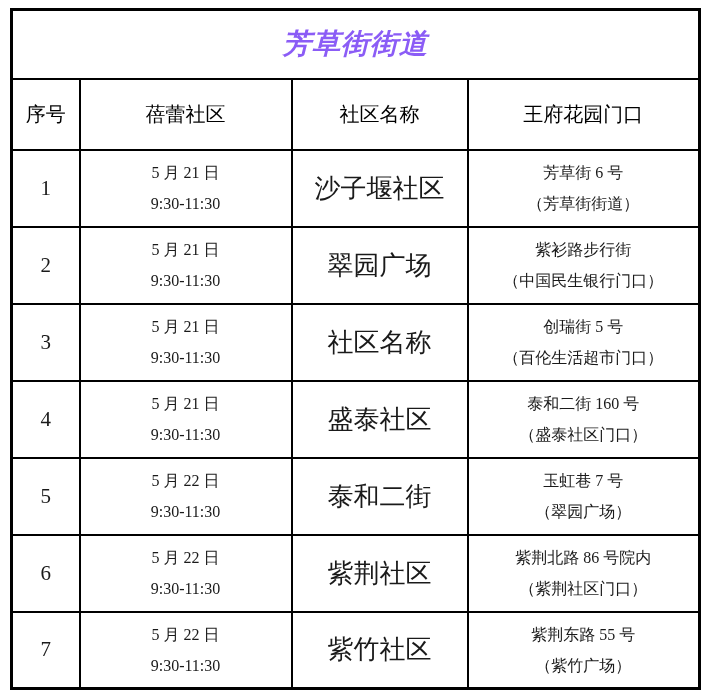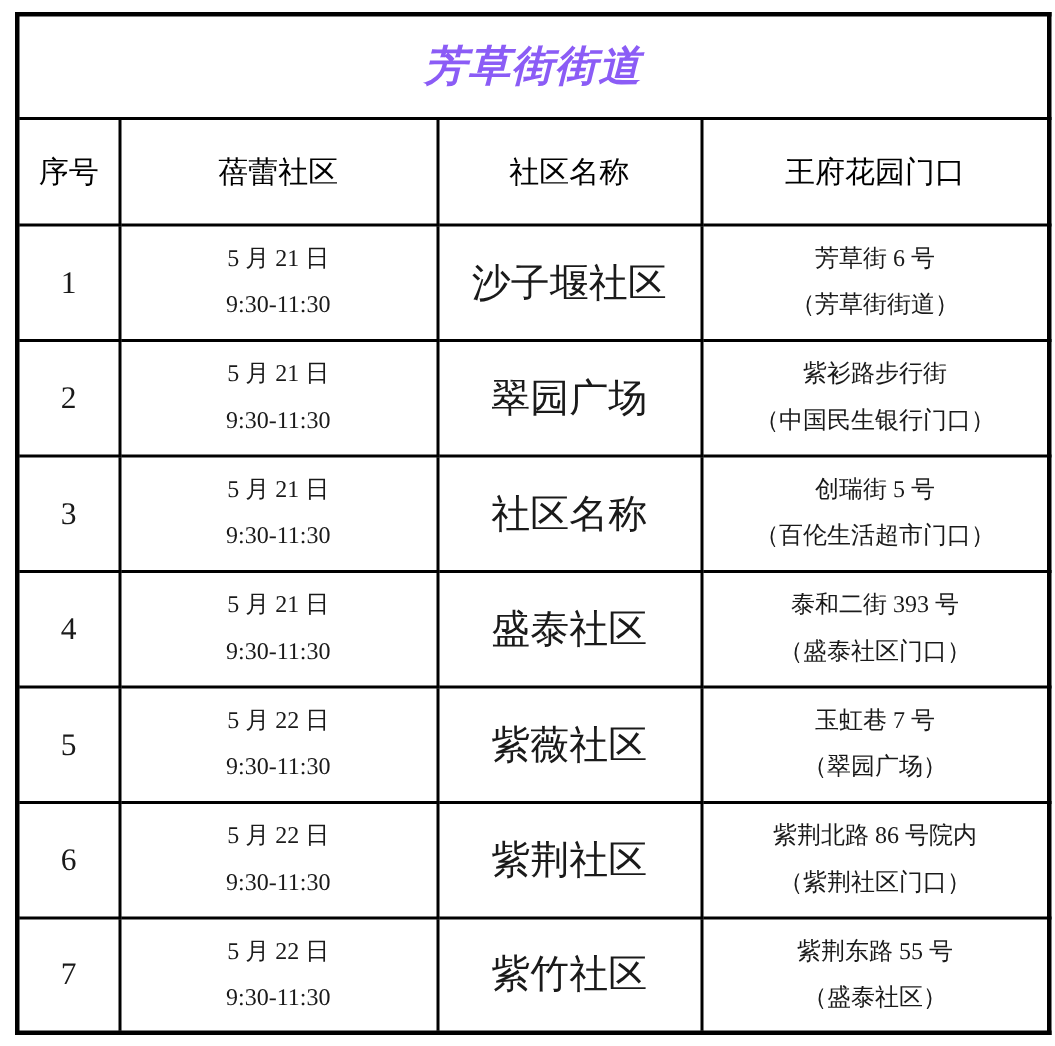--- a/index.html
+++ b/index.html
@@ -125,32 +125,32 @@
       </tr>
 
       <tr class="row-data">
         <td class="cell-no">4</td>
         <td class="cell-time">
           <div>5 月 21 日</div>
           <div>9:30-11:30</div>
         </td>
         <td class="cell-comm">盛泰社区</td>
         <td class="cell-loc">
-          <div>泰和二街 393 号</div>
+          <div>泰和二街 160 号</div>
           <div>（盛泰社区门口）</div>
         </td>
       </tr>
 
       <tr class="row-data">
         <td class="cell-no">5</td>
         <td class="cell-time">
           <div>5 月 22 日</div>
           <div>9:30-11:30</div>
         </td>
-        <td class="cell-comm">紫薇社区</td>
+        <td class="cell-comm">泰和二街</td>
         <td class="cell-loc">
           <div>玉虹巷 7 号</div>
           <div>（翠园广场）</div>
         </td>
       </tr>
 
       <tr class="row-data">
         <td class="cell-no">6</td>
         <td class="cell-time">
           <div>5 月 22 日</div>
@@ -165,19 +165,19 @@
 
       <tr class="row-data">
         <td class="cell-no">7</td>
         <td class="cell-time">
           <div>5 月 22 日</div>
           <div>9:30-11:30</div>
         </td>
         <td class="cell-comm">紫竹社区</td>
         <td class="cell-loc">
           <div>紫荆东路 55 号</div>
-          <div>（盛泰社区）</div>
+          <div>（紫竹广场）</div>
         </td>
       </tr>
 
     </tbody>
   </table>
 </div>
 
 </body></html>

